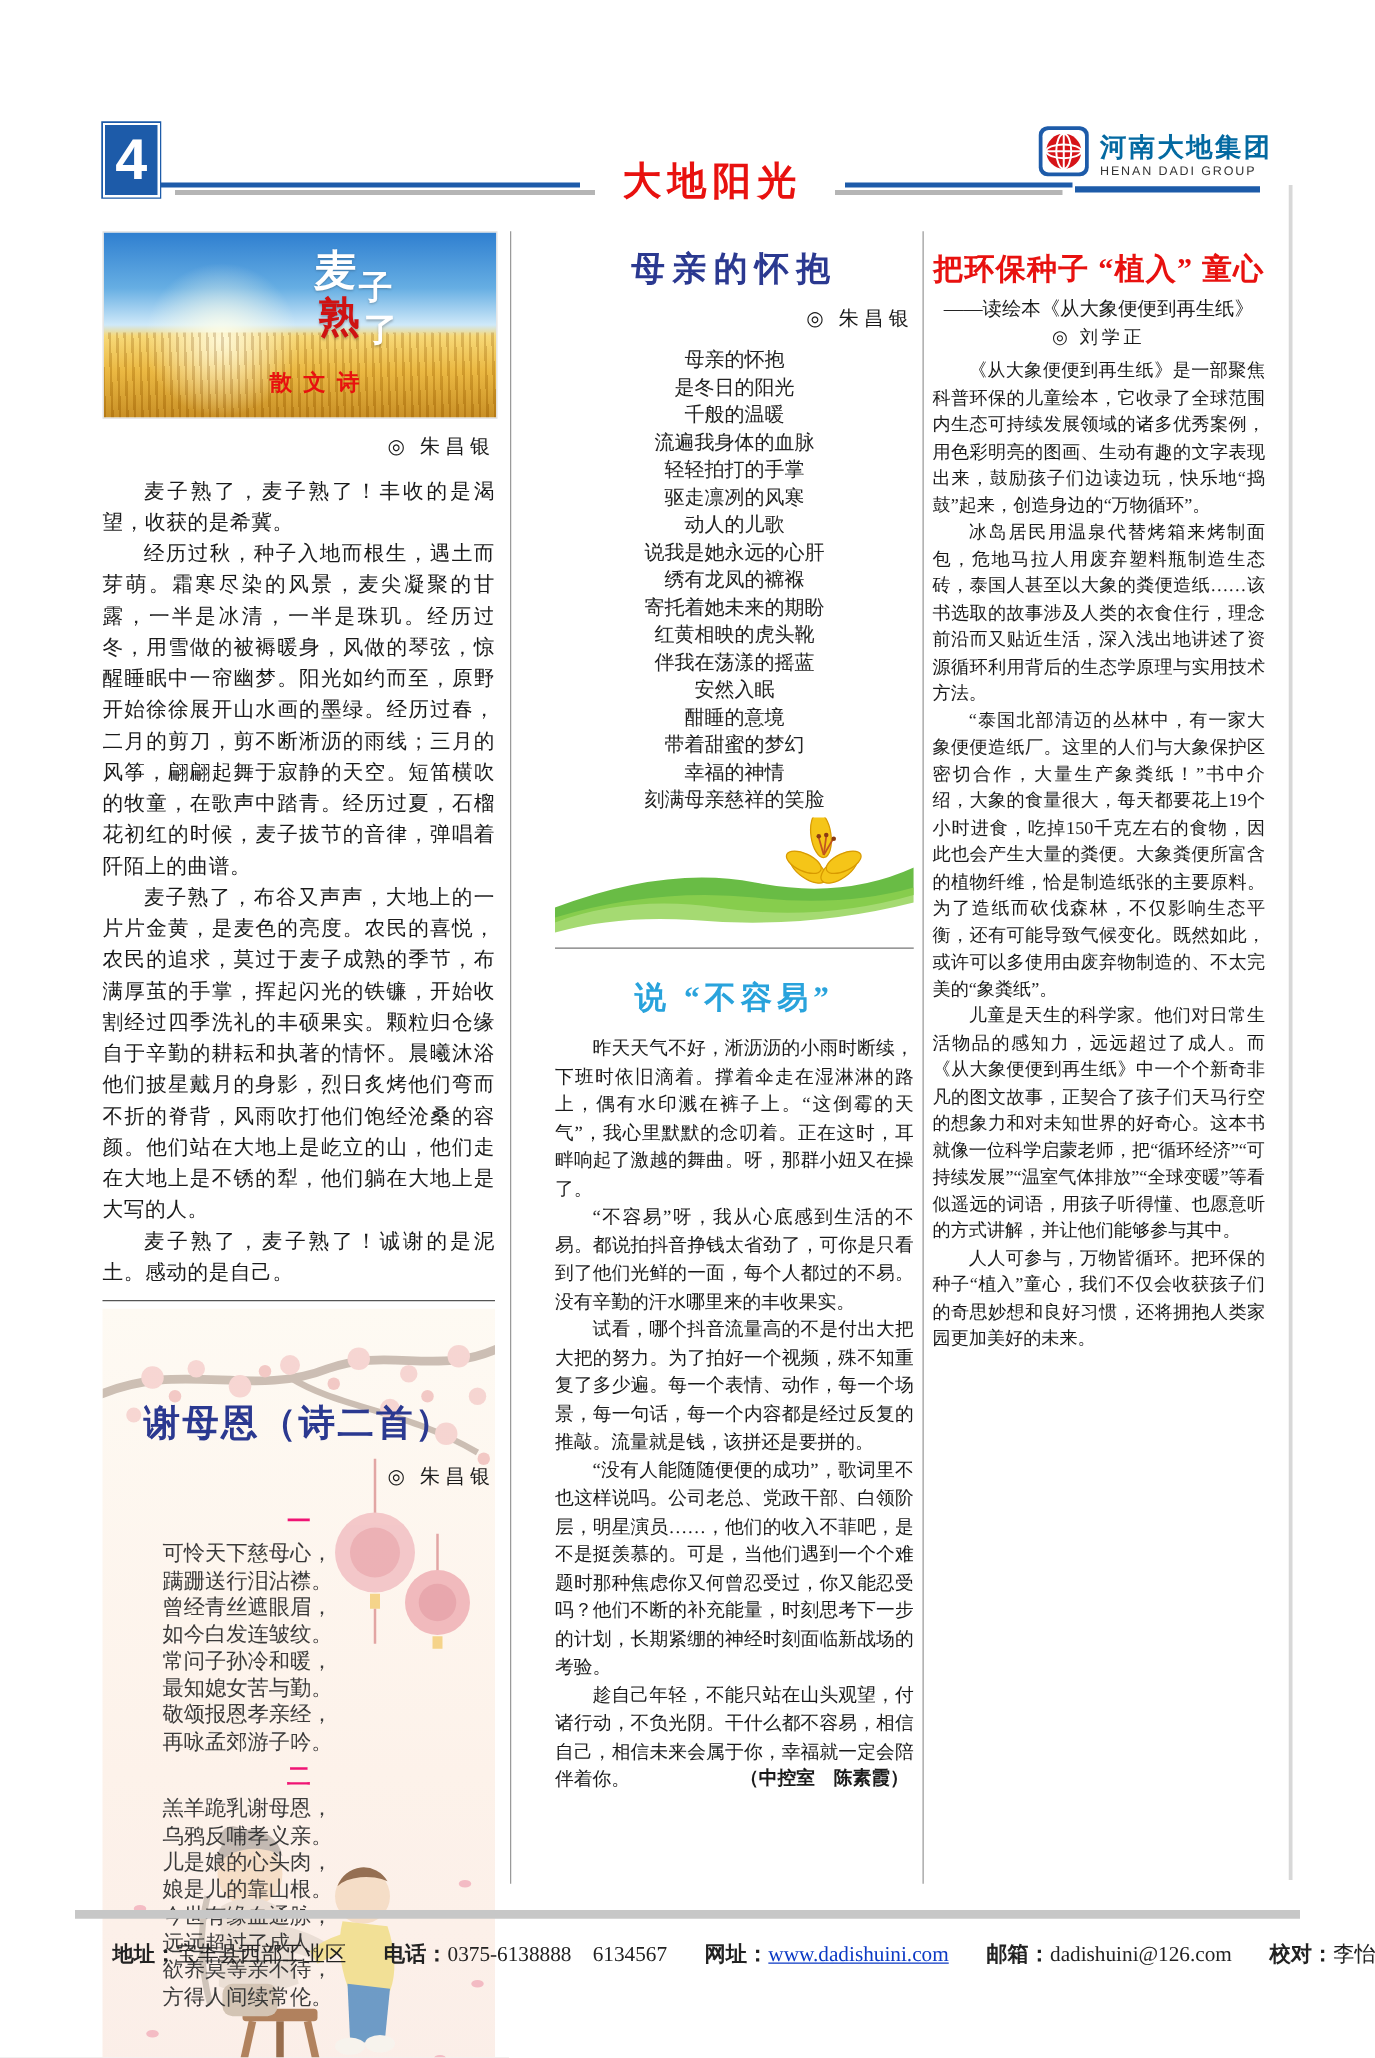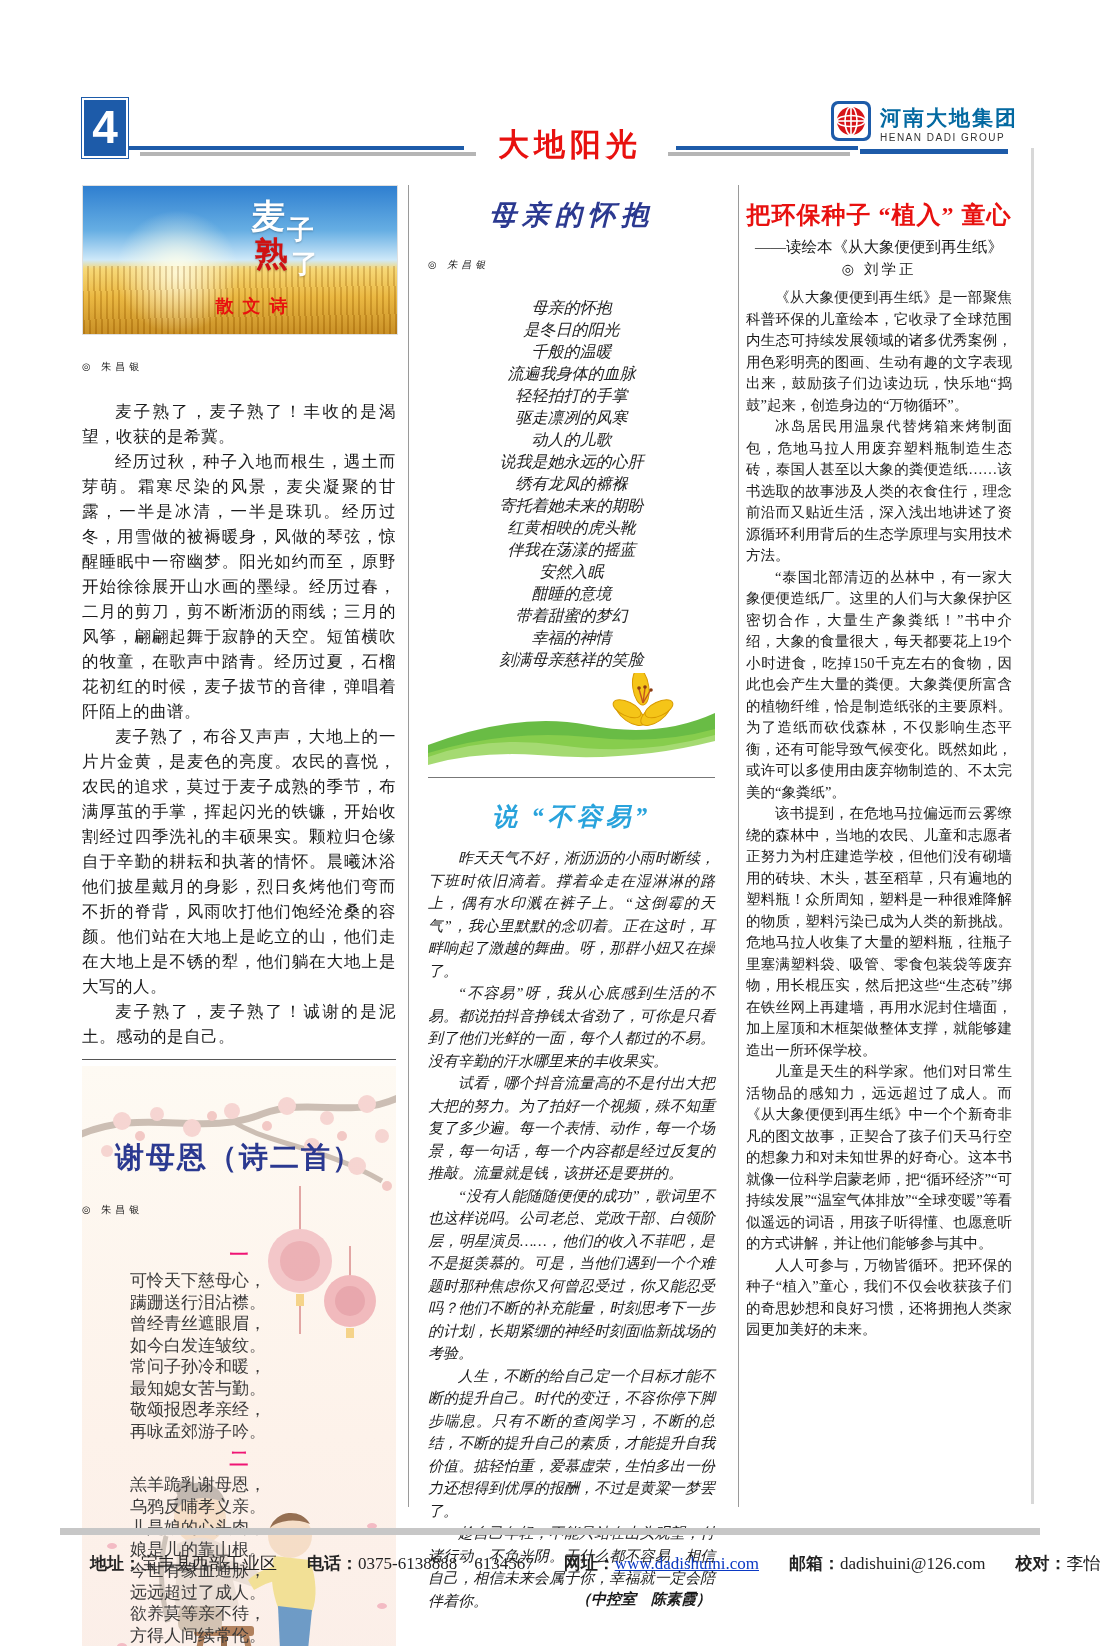--- a/index.html
+++ b/index.html
@@ -15,30 +15,30 @@
   .hl{position:absolute;height:4px;}
   .hl.b{background:#1d5ba9;} .hl.g{background:#b5b5b5;}
   .logo{position:absolute;left:830px;top:100px;display:flex;align-items:center;gap:8px;}
   .logo-txt .cn{font-size:21px;font-weight:bold;letter-spacing:2px;color:#0369a1;}
   .logo-txt .en{font-size:10px;letter-spacing:1.5px;color:#333;font-family:"Liberation Sans",sans-serif;}
   .logo-bar{position:absolute;left:860px;top:149px;width:148px;height:5px;background:#1d5ba9;}
 
   
   .col{position:absolute;top:185px;}
   .col1{left:82px;width:314px;}
-  .col2{left:428px;width:287px;font-style:italic;}
+  .col2{left:444px;width:287px;}
   .col3{left:746px;width:266px;}
   .vline{position:absolute;width:1px;background:#9a9a9a;top:185px;height:1322px;}
   .edgeline{position:absolute;left:1031px;top:148px;width:3px;height:1356px;background:#d8d8d8;}
 
   .para{margin:0;text-indent:2em;text-align:justify;}
   .col1 .para{font-size:16.5px;line-height:25px;letter-spacing:.5px;}
   .col2 .para{font-size:15px;line-height:22.5px;}
   .col3 .para{font-size:14.5px;line-height:21.5px;}
-  .author{text-align:left;font-size:10px;letter-spacing:4px;margin:25px 0;}
+  .author{text-align:right;font-size:16px;letter-spacing:4px;margin:12px 0;}
 
   
   .banner{position:relative;width:314px;height:148px;overflow:hidden;border:1px solid #e0e0e0;
           background:
             radial-gradient(circle at 30% 58%, rgba(255,255,235,.95), rgba(255,255,235,0) 26%),
             linear-gradient(180deg,#2f7fd0 0%,#66aee3 30%,#cfe9f9 50%,#f6d877 56%,#e7b239 75%,#c08318 100%);}
   .banner .streaks{position:absolute;left:0;right:0;bottom:0;height:46%;
             background:repeating-linear-gradient(88deg, rgba(150,95,12,.28) 0 2px, rgba(255,220,120,.15) 2px 6px);}
   .banner .t{position:absolute;font-weight:bold;text-shadow:0 1px 2px rgba(0,0,0,.25);}
   .t1{left:168px;top:8px;font-size:34px;color:#fff;}
@@ -283,35 +283,33 @@
       </svg>
     </div>
     <hr class="hr2">
 
     <div class="say-title">说 “不容易”</div>
     <div>
         <p class="para">昨天天气不好，淅沥沥的小雨时断续，下班时依旧滴着。撑着伞走在湿淋淋的路上，偶有水印溅在裤子上。“这倒霉的天气”，我心里默默的念叨着。正在这时，耳畔响起了激越的舞曲。呀，那群小妞又在操了。</p>
         <p class="para">“不容易”呀，我从心底感到生活的不易。都说拍抖音挣钱太省劲了，可你是只看到了他们光鲜的一面，每个人都过的不易。没有辛勤的汗水哪里来的丰收果实。</p>
         <p class="para">试看，哪个抖音流量高的不是付出大把大把的努力。为了拍好一个视频，殊不知重复了多少遍。每一个表情、动作，每一个场景，每一句话，每一个内容都是经过反复的推敲。流量就是钱，该拼还是要拼的。</p>
         <p class="para">“没有人能随随便便的成功”，歌词里不也这样说吗。公司老总、党政干部、白领阶层，明星演员……，他们的收入不菲吧，是不是挺羡慕的。可是，当他们遇到一个个难题时那种焦虑你又何曾忍受过，你又能忍受吗？他们不断的补充能量，时刻思考下一步的计划，长期紧绷的神经时刻面临新战场的考验。</p>
-        <p class="para">人生，不断的给自己定一个目标才能不断的提升自己。时代的变迁，不容你停下脚步喘息。只有不断的查阅学习，不断的总结，不断的提升自己的素质，才能提升自我价值。掂轻怕重，爱慕虚荣，生怕多出一份力还想得到优厚的报酬，不过是黄粱一梦罢了。</p>
         <p class="para">趁自己年轻，不能只站在山头观望，付诸行动，不负光阴。干什么都不容易，相信自己，相信未来会属于你，幸福就一定会陪伴着你。</p>
       </div>
     <div class="byline">（中控室　陈素霞）</div>
   </div>
 
   <div class="col col3">
     <div class="r-title">把环保种子 “植入” 童心</div>
     <div class="r-sub">——读绘本《从大象便便到再生纸》</div>
     <div class="r-author">◎ 刘学正</div>
     <div>
         <p class="para">《从大象便便到再生纸》是一部聚焦科普环保的儿童绘本，它收录了全球范围内生态可持续发展领域的诸多优秀案例，用色彩明亮的图画、生动有趣的文字表现出来，鼓励孩子们边读边玩，快乐地“捣鼓”起来，创造身边的“万物循环”。</p>
         <p class="para">冰岛居民用温泉代替烤箱来烤制面包，危地马拉人用废弃塑料瓶制造生态砖，泰国人甚至以大象的粪便造纸……该书选取的故事涉及人类的衣食住行，理念前沿而又贴近生活，深入浅出地讲述了资源循环利用背后的生态学原理与实用技术方法。</p>
         <p class="para">“泰国北部清迈的丛林中，有一家大象便便造纸厂。这里的人们与大象保护区密切合作，大量生产象粪纸！”书中介绍，大象的食量很大，每天都要花上19个小时进食，吃掉150千克左右的食物，因此也会产生大量的粪便。大象粪便所富含的植物纤维，恰是制造纸张的主要原料。为了造纸而砍伐森林，不仅影响生态平衡，还有可能导致气候变化。既然如此，或许可以多使用由废弃物制造的、不太完美的“象粪纸”。</p>
-        <p class="para">该书提到，在危地马拉偏远而云雾缭绕的森林中，当地的农民、儿童和志愿者正努力为村庄建造学校，但他们没有砌墙用的砖块、木头，甚至稻草，只有遍地的塑料瓶！众所周知，塑料是一种很难降解的物质，塑料污染已成为人类的新挑战。危地马拉人收集了大量的塑料瓶，往瓶子里塞满塑料袋、吸管、零食包装袋等废弃物，用长棍压实，然后把这些“生态砖”绑在铁丝网上再建墙，再用水泥封住墙面，加上屋顶和木框架做整体支撑，就能够建造出一所环保学校。</p>
         <p class="para">儿童是天生的科学家。他们对日常生活物品的感知力，远远超过了成人。而《从大象便便到再生纸》中一个个新奇非凡的图文故事，正契合了孩子们天马行空的想象力和对未知世界的好奇心。这本书就像一位科学启蒙老师，把“循环经济”“可持续发展”“温室气体排放”“全球变暖”等看似遥远的词语，用孩子听得懂、也愿意听的方式讲解，并让他们能够参与其中。</p>
         <p class="para">人人可参与，万物皆循环。把环保的种子“植入”童心，我们不仅会收获孩子们的奇思妙想和良好习惯，还将拥抱人类家园更加美好的未来。</p>
       </div>
   </div>
 
   <div class="foot-bar"></div>
   <div class="footer">
     <span><b>地址：</b><span>宝丰县西部工业区</span></span>
     <span><b>电话：</b><span>0375-6138888　6134567</span></span>
     <span><b>网址：</b><a href="#">www.dadishuini.com</a></span>

